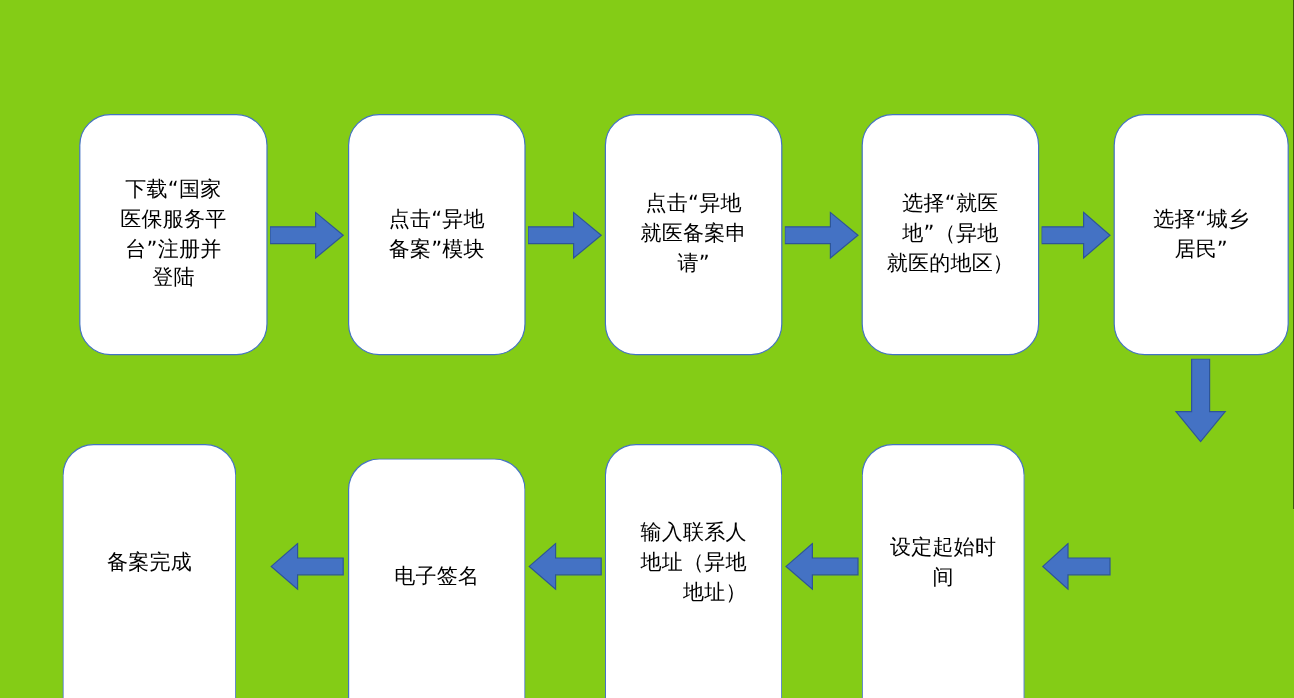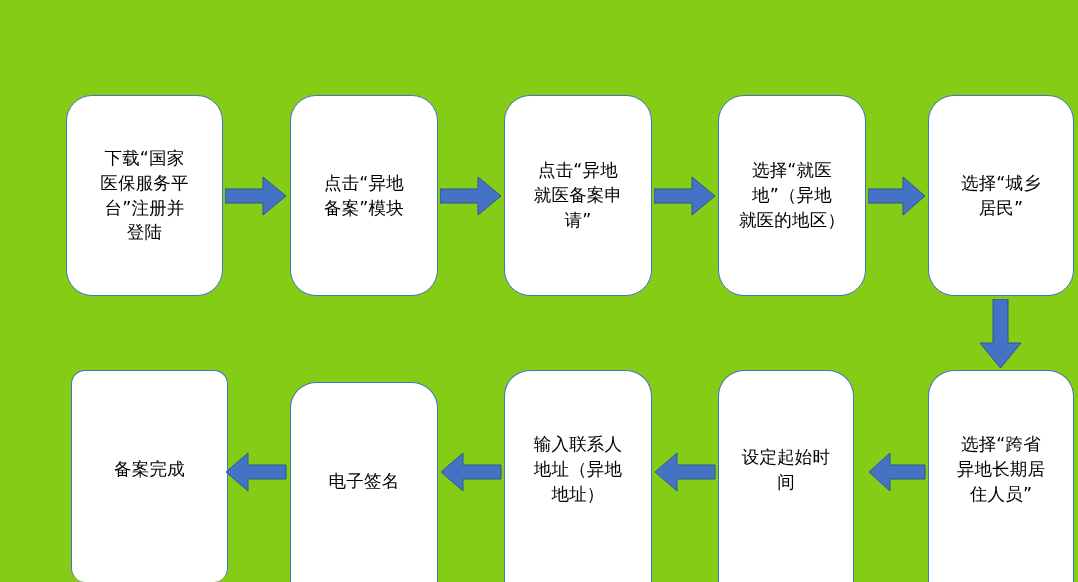--- a/index.html
+++ b/index.html
@@ -97,42 +97,42 @@
     <span class="node-label">选择“城乡
 居民”</span>
   </div>
 
   <div class="arrow" style="left:979px; top:299px; width:44px; height:70px;">
     <svg width="44" height="70" viewBox="0 0 44 70">
       <polygon points="14,0 29,0 29,44 42,44 21.5,69 1,44 14,44" fill="#4472C4" stroke="#2E5597" stroke-width="1"></polygon>
     </svg>
   </div>
 
-  <div class="node" style="left:71px; top:370px; width:157px; height:212px; border-bottom:none; border-bottom-left-radius:0; border-bottom-right-radius:0;border-radius:14px;">
+  <div class="node" style="left:52px; top:370px; width:145px; height:212px; border-bottom:none; border-bottom-left-radius:0; border-bottom-right-radius:0;">
     <span class="node-label" style="margin-top:-14px;">备案完成</span>
   </div>
 
   <div class="arrow" style="left:225px; top:452px; width:62px; height:40px;">
     <svg width="62" height="40" viewBox="0 0 62 40">
       <polygon points="61,13 23,13 23,1 1,20 23,39 23,27 61,27" fill="#4472C4" stroke="#2E5597" stroke-width="1"></polygon>
     </svg>
   </div>
 
   <div class="node" style="left:290px; top:382px; width:148px; height:212px; border-bottom:none; border-bottom-left-radius:0; border-bottom-right-radius:0;">
     <span class="node-label" style="margin-top:-14px;">电子签名</span>
   </div>
 
   <div class="arrow" style="left:440px; top:452px; width:62px; height:40px;">
     <svg width="62" height="40" viewBox="0 0 62 40">
       <polygon points="61,13 23,13 23,1 1,20 23,39 23,27 61,27" fill="#4472C4" stroke="#2E5597" stroke-width="1"></polygon>
     </svg>
   </div>
 
   <div class="node" style="left:504px; top:370px; width:148px; height:212px; border-bottom:none; border-bottom-left-radius:0; border-bottom-right-radius:0;">
-    <span class="node-label" style="margin-top:-14px;">输入联系人
+    <span class="node-label" style="margin-top:-14px;text-align:right;">输入联系人
 地址（异地
 地址）</span>
   </div>
 
   <div class="arrow" style="left:654px; top:452px; width:62px; height:40px;">
     <svg width="62" height="40" viewBox="0 0 62 40">
       <polygon points="61,13 23,13 23,1 1,20 23,39 23,27 61,27" fill="#4472C4" stroke="#2E5597" stroke-width="1"></polygon>
     </svg>
   </div>
 
@@ -140,19 +140,14 @@
     <span class="node-label" style="margin-top:-14px;">设定起始时
 间</span>
   </div>
 
   <div class="arrow" style="left:868px; top:452px; width:58px; height:40px;">
     <svg width="58" height="40" viewBox="0 0 58 40">
       <polygon points="57,13 22,13 22,1 1,20 22,39 22,27 57,27" fill="#4472C4" stroke="#2E5597" stroke-width="1"></polygon>
     </svg>
   </div>
 
-  <div class="node" style="left:928px; top:370px; width:146px; height:212px; border-bottom:none; border-bottom-left-radius:0; border-bottom-right-radius:0;">
-    <span class="node-label" style="margin-top:-14px;">选择“跨省
-异地长期居
-住人员”</span>
-  </div>
 
 </div>
 
 </body></html>

